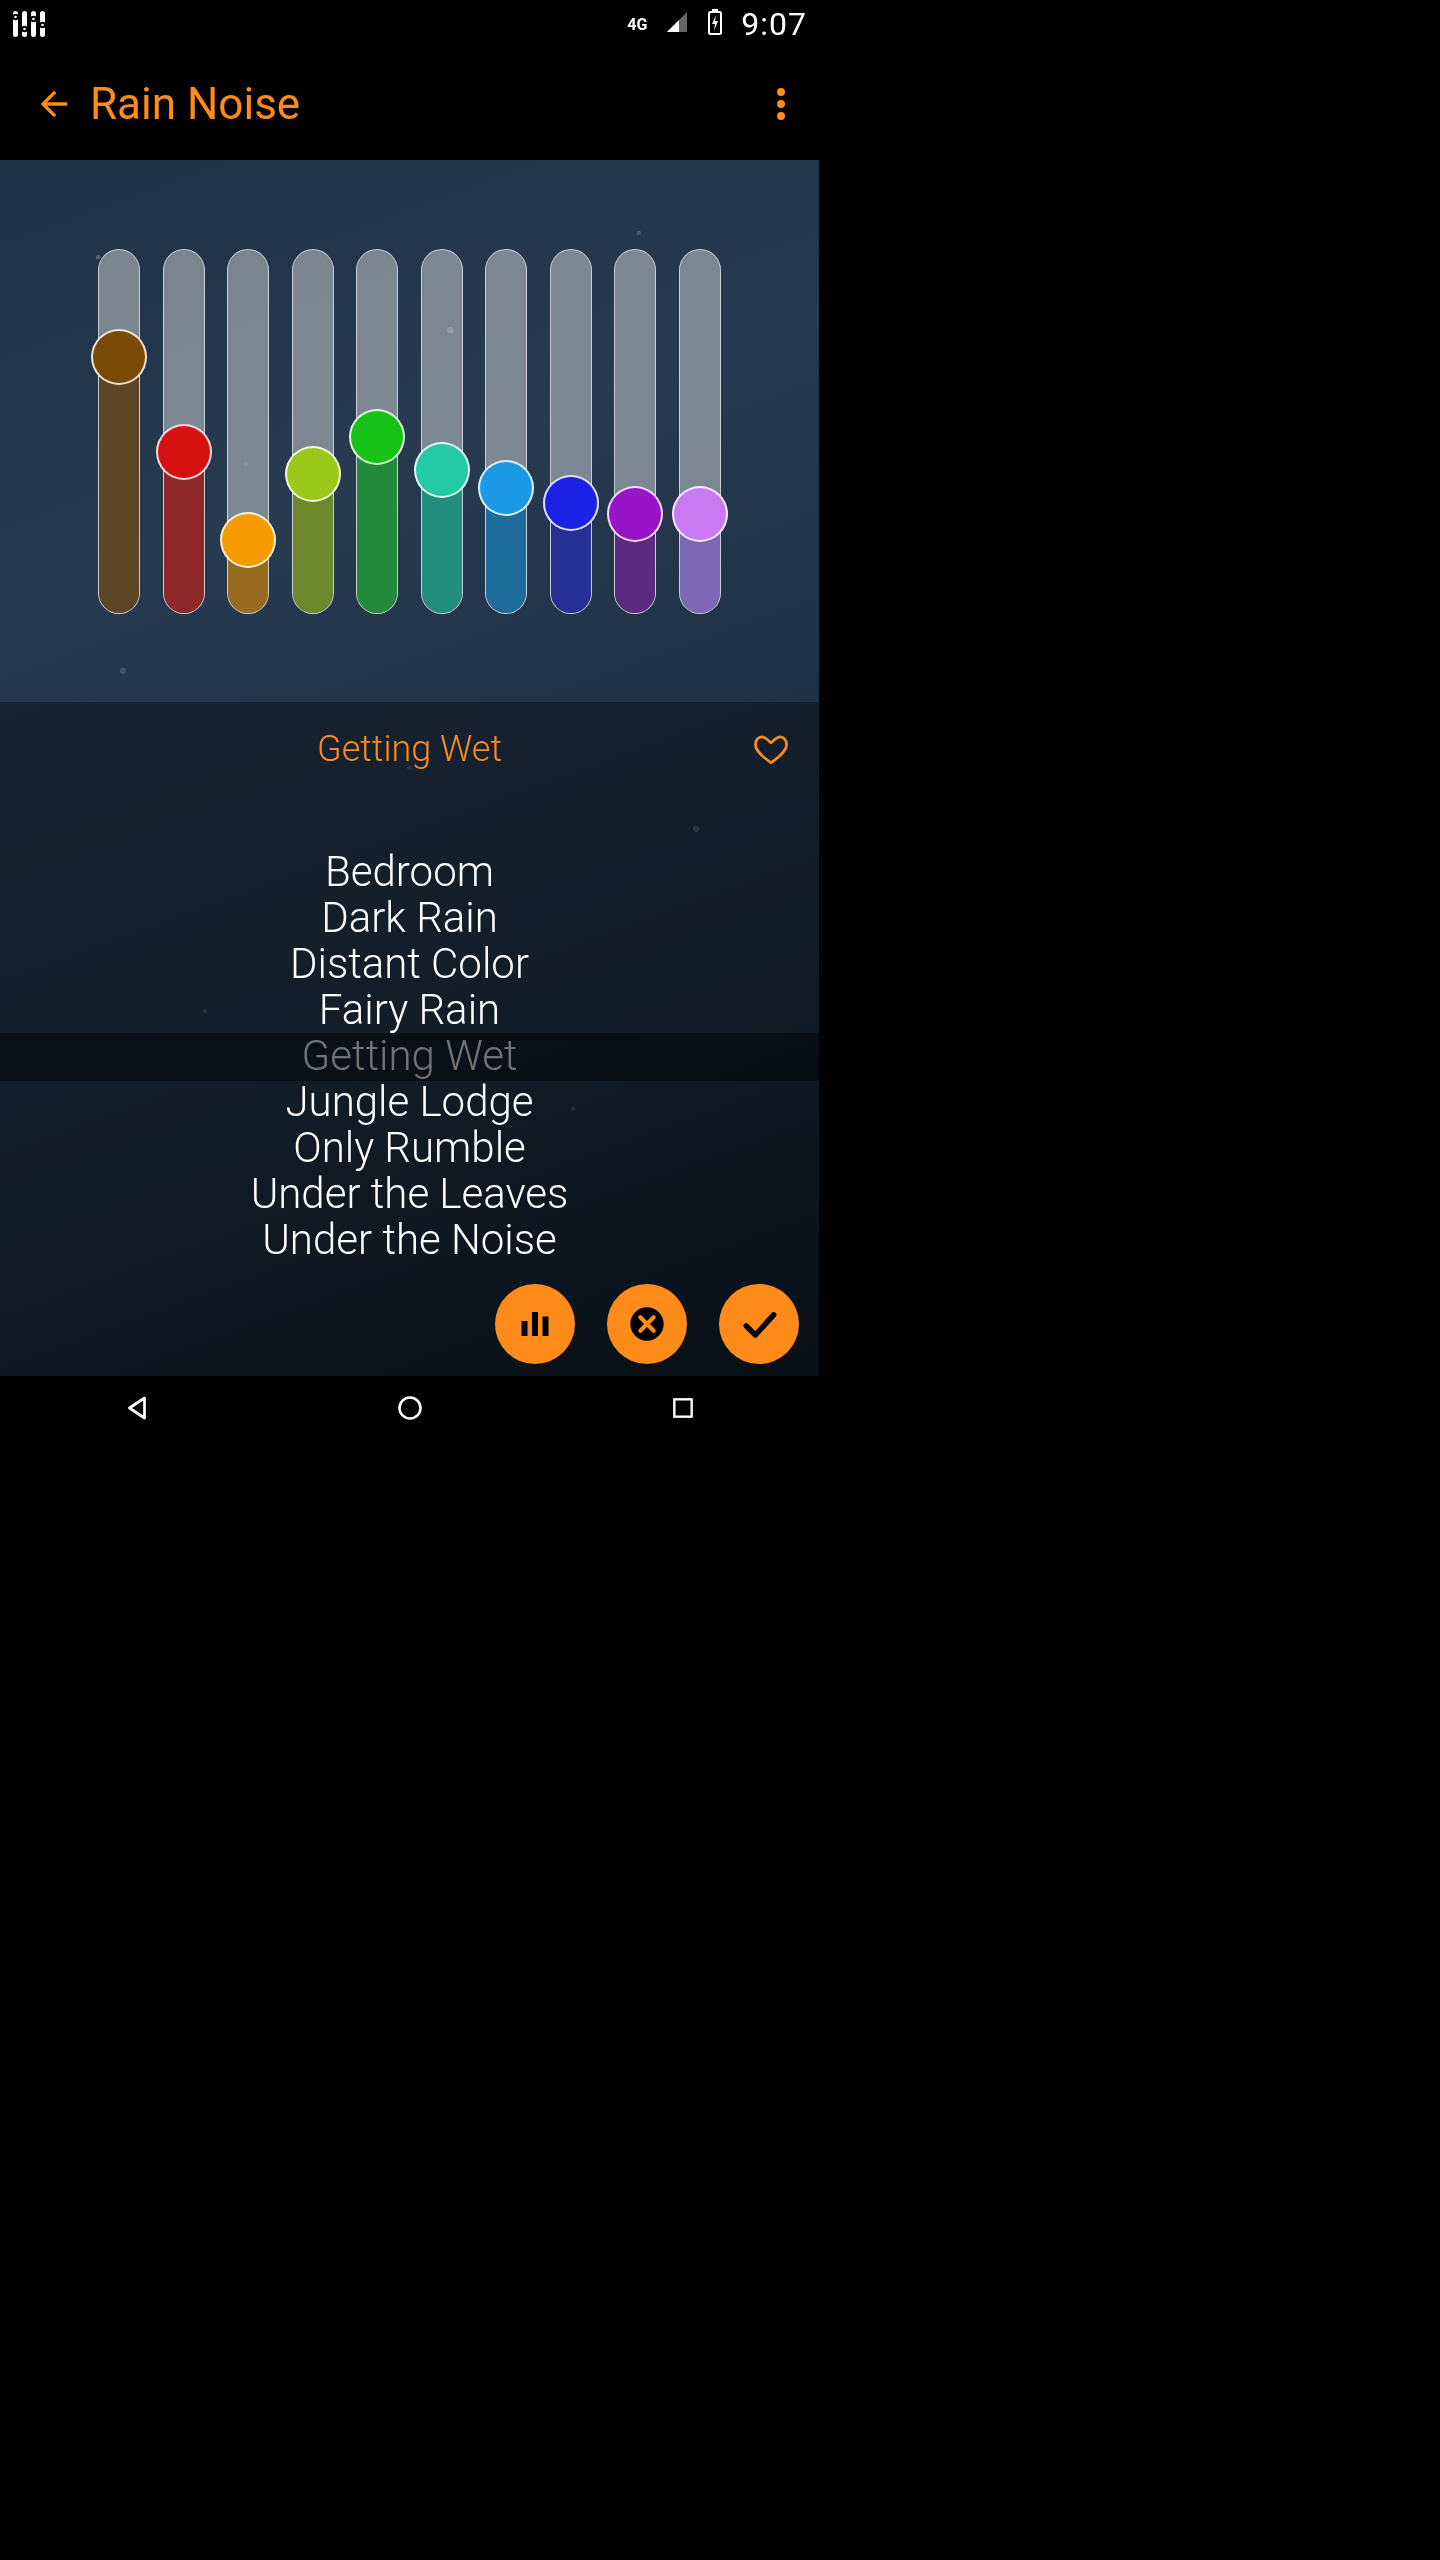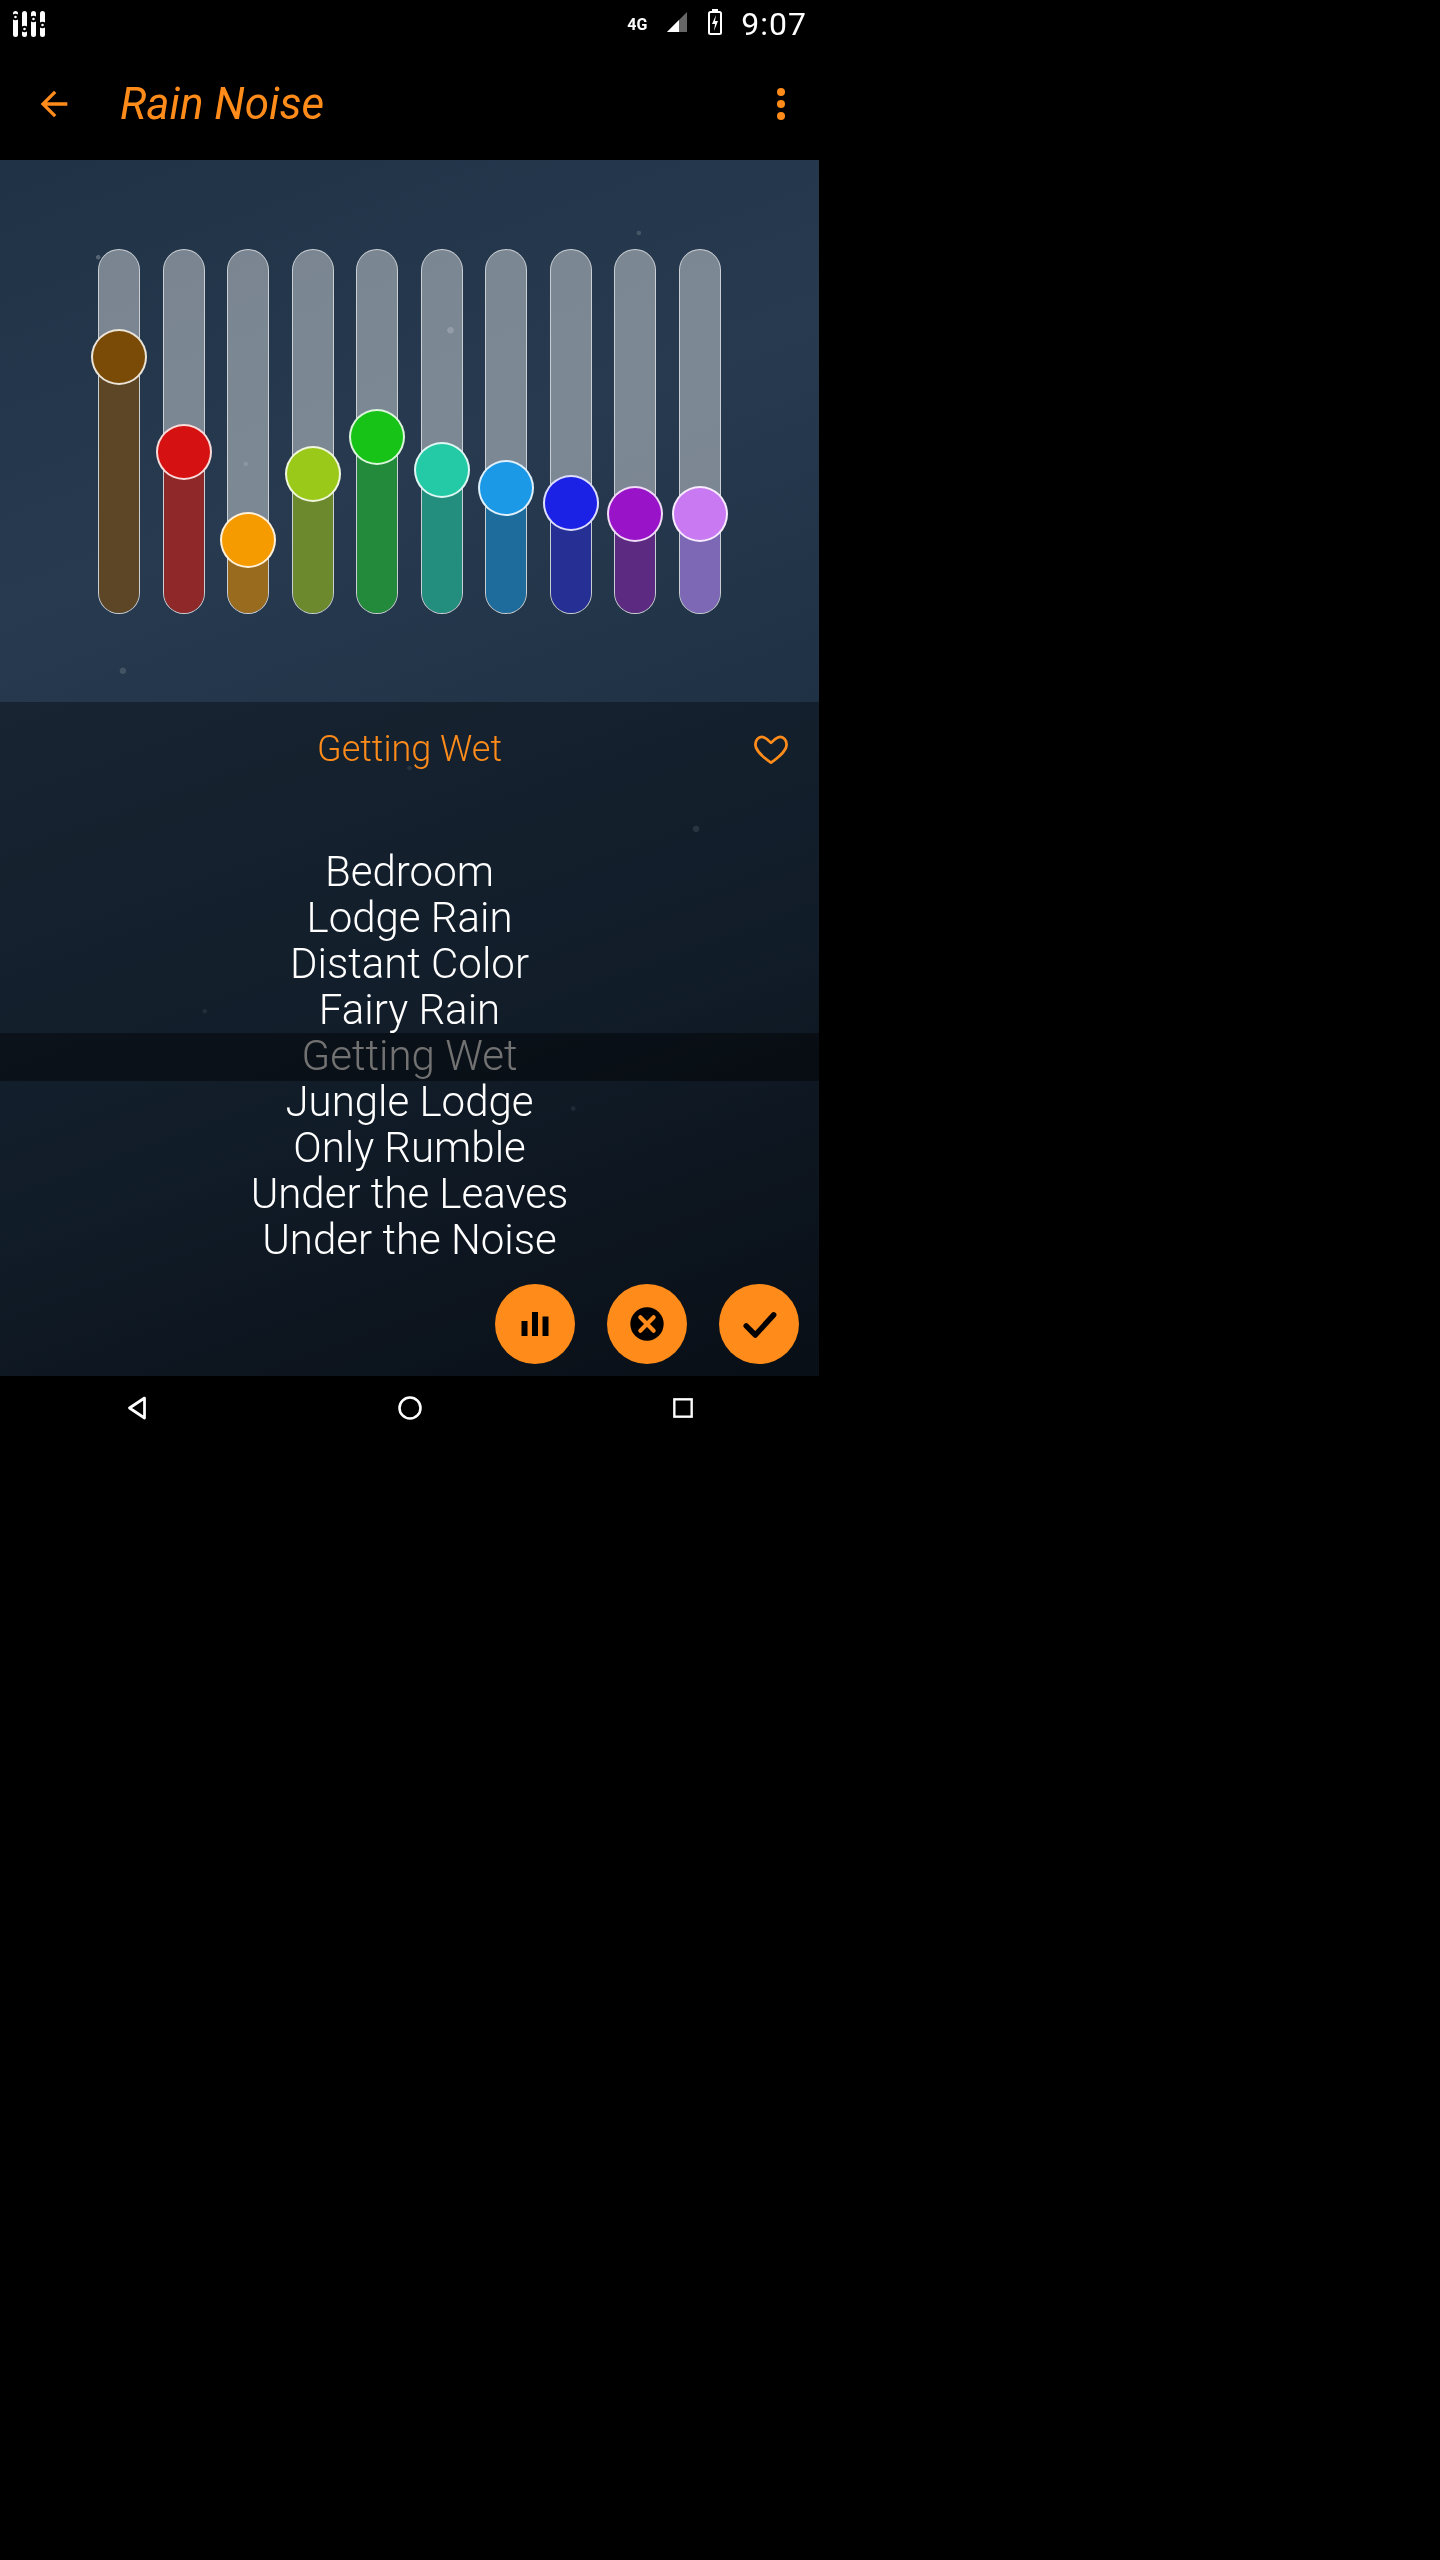--- a/index.html
+++ b/index.html
@@ -45,23 +45,21 @@
     width: 72px;
     height: 72px;
     display: flex;
     align-items: center;
     justify-content: center;
   }
   .app-title {
     color: #ff8c1a;
     font-size: 44px;
     font-weight: 400;
-    margin-left: 30px;
     flex: 1;
-    font-style: italic;
   }
   .overflow-btn {
     width: 56px;
     height: 72px;
     display: flex;
     align-items: center;
     justify-content: center;
   }
 
   
@@ -355,21 +353,21 @@
         <svg width="34" height="30" viewBox="0 0 24 22">
           <path d="M12 21s-8.5-5.3-11-11C-0.5 5 3 1 7 2.5c2 0.8 3.5 2.5 5 4 1.5-1.5 3-3.2 5-4 4-1.5 7.5 2.5 6 7.5-2.5 5.7-11 11-11 11z" fill="none" stroke="#ff8c1a" stroke-width="2" stroke-linejoin="round"></path>
         </svg>
       </div>
     </div>
 
     <div class="pickers">
       <div class="selection-band" id="selection-band" style="top: 237px;"></div>
       <div class="picker-col" id="picker-right">
           <div class="picker-item">Bedroom</div>
-          <div class="picker-item">Lodge Rain</div>
+          <div class="picker-item">Dark Rain</div>
           <div class="picker-item">Distant Color</div>
           <div class="picker-item">Fairy Rain</div>
           <div class="picker-item selected">Getting Wet</div>
           <div class="picker-item">Jungle Lodge</div>
           <div class="picker-item">Only Rumble</div>
           <div class="picker-item">Under the Leaves</div>
           <div class="picker-item">Under the Noise</div>
         </div>
     </div>
 

